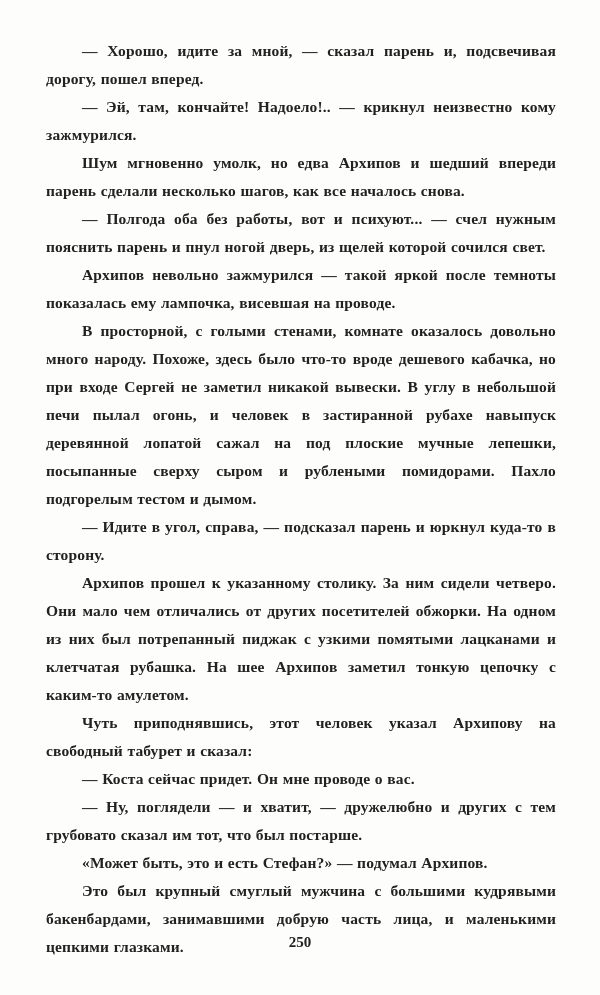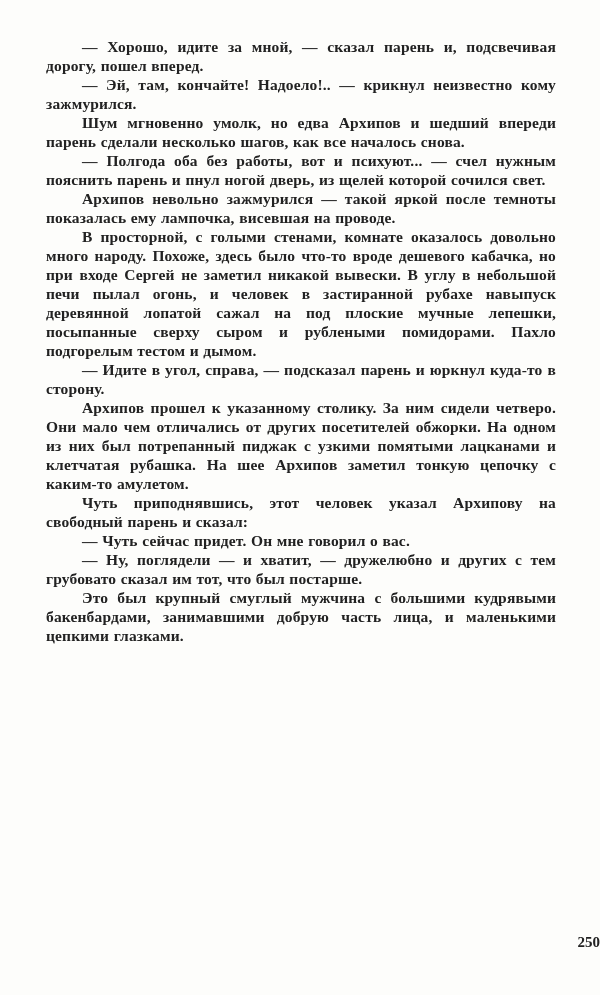--- a/index.html
+++ b/index.html
@@ -19,54 +19,55 @@
     overflow: hidden;
     background: #fdfdfb;
   }
   .text-block {
     position: absolute;
     top: 37px;
     left: 46px;
     width: 510px;
     text-align: justify;
     font-size: 15.5px;
-    line-height: 19px;
+    line-height: 28px;
     font-weight: bold;
     color: #222222;
     letter-spacing: 0.15px;
     word-spacing: 0.5px;
   }
   .text-block p {
     margin: 0;
     padding: 0;
     text-indent: 36px;
   }
   .page-number {
     position: absolute;
     bottom: 44px;
     left: 0;
     width: 100%;
-    text-align: right;
+    text-align: center;
     font-size: 15px;
     font-weight: bold;
     color: #222222;
   }
 </style>
 </head>
 <body>
 
 <div class="page">
   <div class="text-block">
       <p>— Хорошо, идите за мной, — сказал парень и, подсвечивая дорогу, пошел вперед.</p>
       <p>— Эй, там, кончайте! Надоело!.. — крикнул неизвестно кому зажмурился.</p>
       <p>Шум мгновенно умолк, но едва Архипов и шедший впереди парень сделали несколько шагов, как все началось снова.</p>
       <p>— Полгода оба без работы, вот и психуют... — счел нужным пояснить парень и пнул ногой дверь, из щелей которой сочился свет.</p>
       <p>Архипов невольно зажмурился — такой яркой после темноты показалась ему лампочка, висевшая на проводе.</p>
       <p>В просторной, с голыми стенами, комнате оказалось довольно много народу. Похоже, здесь было что-то вроде дешевого кабачка, но при входе Сергей не заметил никакой вывески. В углу в небольшой печи пылал огонь, и человек в застиранной рубахе навыпуск деревянной лопатой сажал на под плоские мучные лепешки, посыпанные сверху сыром и рублеными помидорами. Пахло подгорелым тестом и дымом.</p>
       <p>— Идите в угол, справа, — подсказал парень и юркнул куда-то в сторону.</p>
       <p>Архипов прошел к указанному столику. За ним сидели четверо. Они мало чем отличались от других посетителей обжорки. На одном из них был потрепанный пиджак с узкими помятыми лацканами и клетчатая рубашка. На шее Архипов заметил тонкую цепочку с каким-то амулетом.</p>
-      <p>Чуть приподнявшись, этот человек указал Архипову на свободный парень и сказал:</p>
-      <p>— Чуть сейчас придет. Он мне говорил о вас.</p>
+      <p>Чуть приподнявшись, этот человек указал Архипову на свободный табурет и сказал:</p>
+      <p>— Коста сейчас придет. Он мне проводе о вас.</p>
       <p>— Ну, поглядели — и хватит, — дружелюбно и других с тем грубовато сказал им тот, что был постарше.</p>
+      <p>«Может быть, это и есть Стефан?» — подумал Архипов.</p>
       <p>Это был крупный смуглый мужчина с большими кудрявыми бакенбардами, занимавшими добрую часть лица, и маленькими цепкими глазками.</p>
     </div>
   <div class="page-number">250</div>
 </div>
 
 </body></html>

